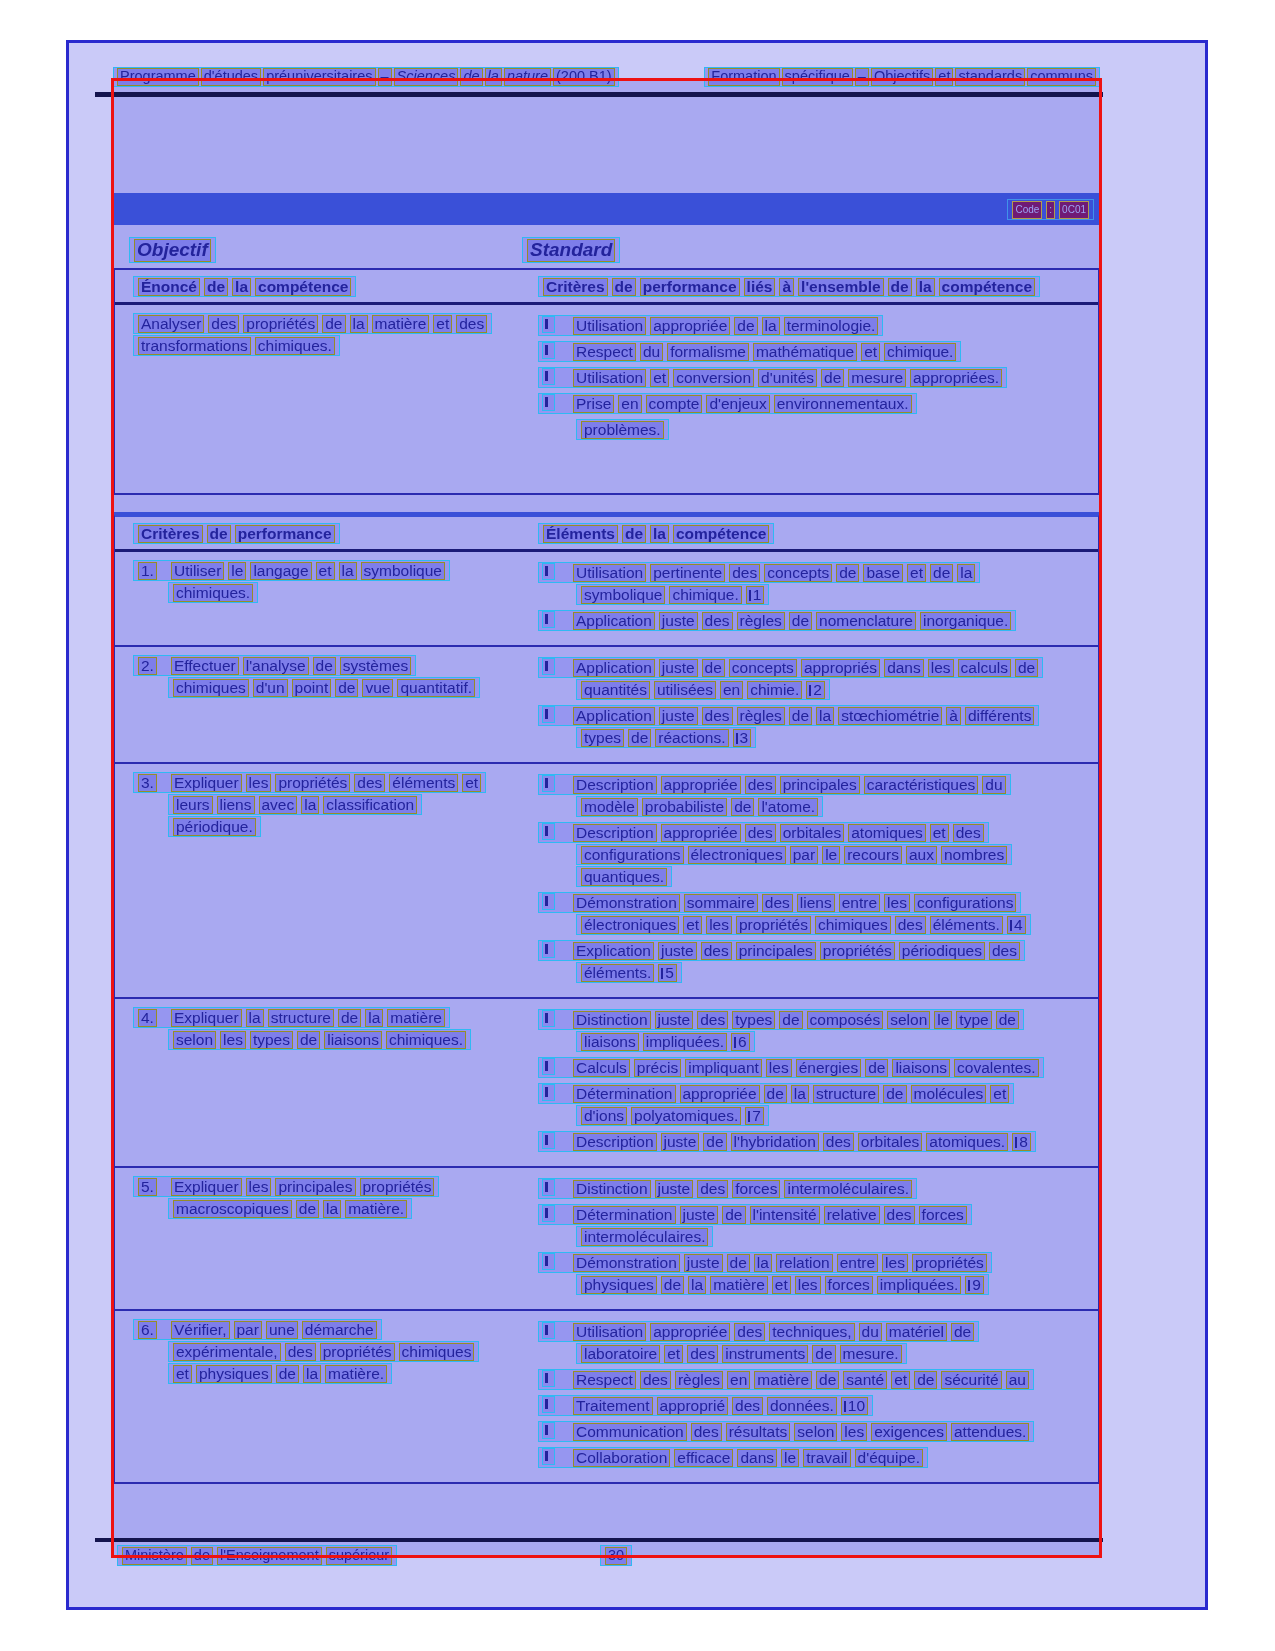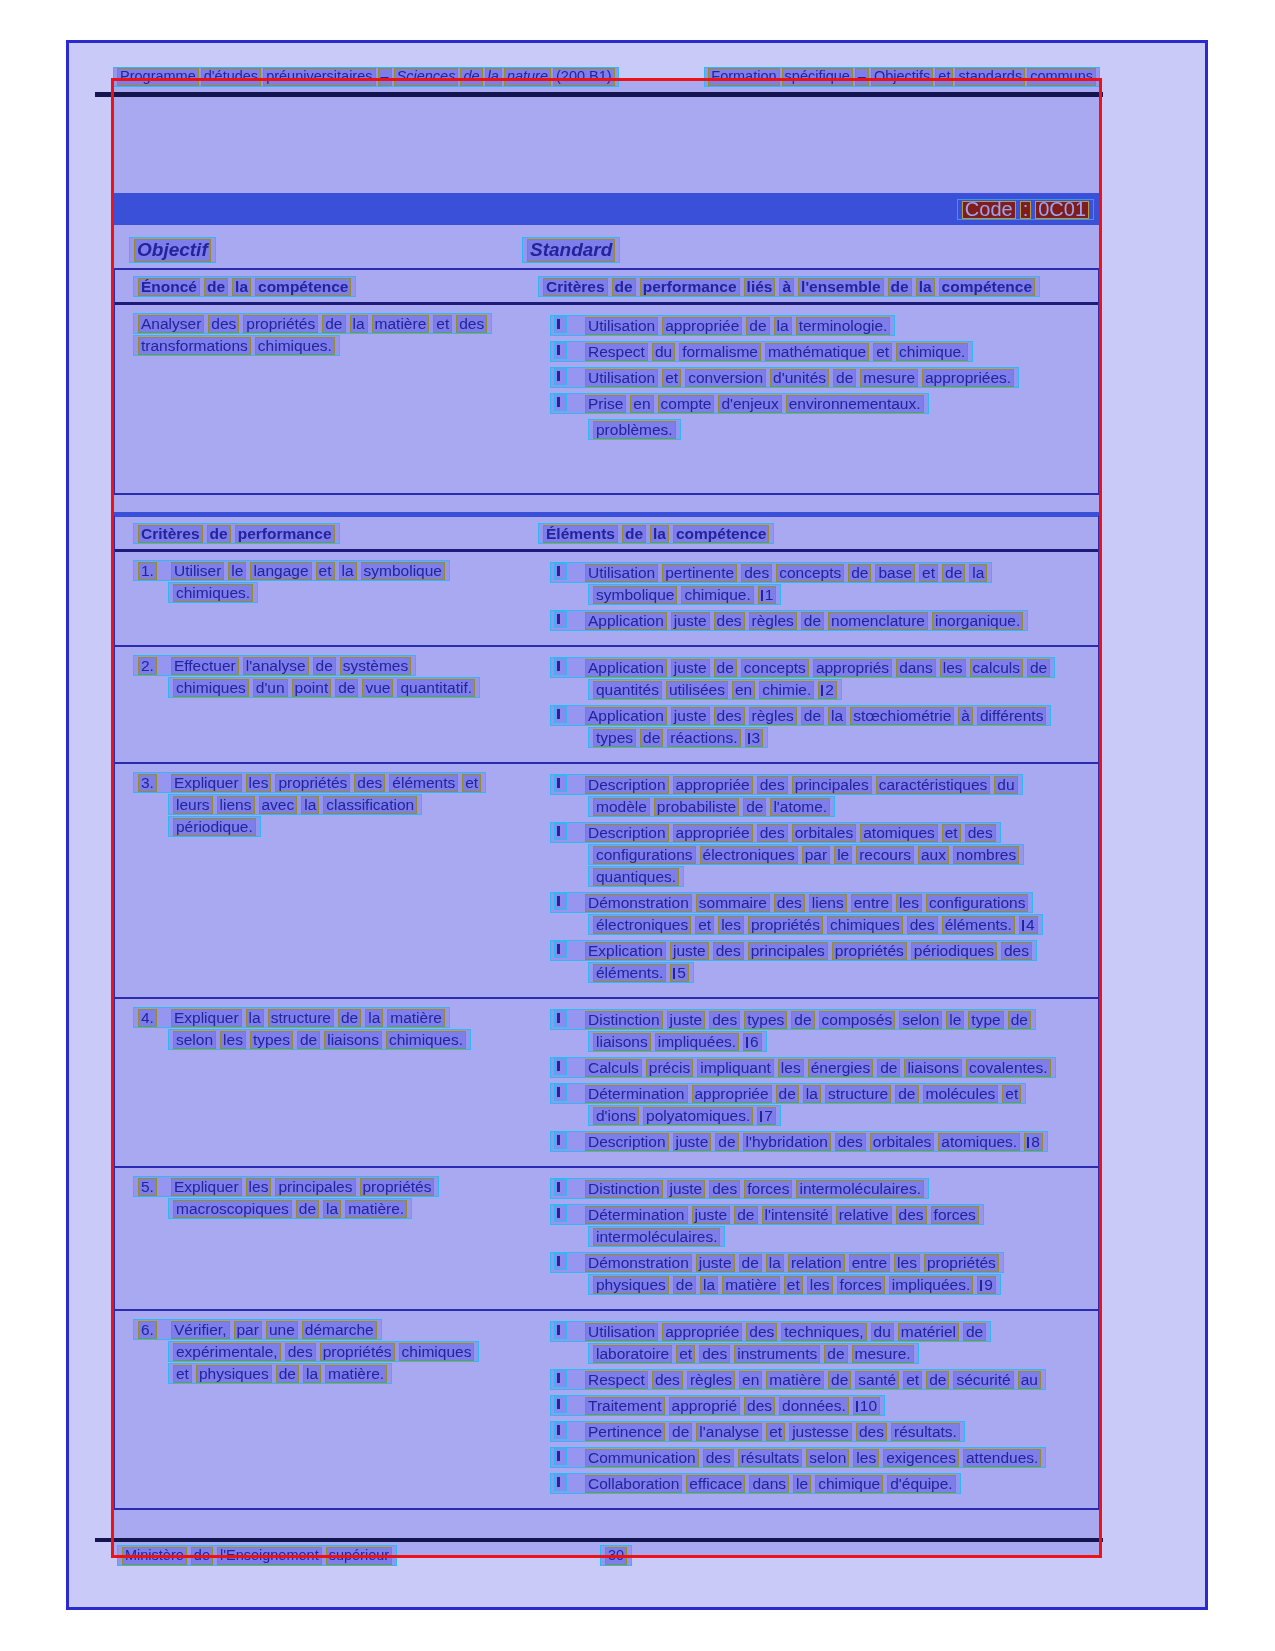--- a/index.html
+++ b/index.html
@@ -9,31 +9,31 @@
   .frame{left:66px;top:40px;width:1142px;height:1570px;background:var(--framebg,#cacaf8);border:3px solid #2a2ace;box-sizing:border-box;}
   .pagebg{left:113px;top:80px;width:987px;height:1477px;background:var(--pagebg,#a9a9f1);}
   .redbox{left:111px;top:78px;width:991px;height:1480px;border:3px solid var(--red,#ee1212);box-sizing:border-box;pointer-events:none;z-index:40;}
   .rule{background:var(--rule,#14144e);z-index:5;}
   .rule.top{left:95px;top:92px;width:1008px;height:5px;}
   .rule.bottom{left:95px;top:1538px;width:1008px;height:4px;}
   .hdr{left:113px;top:66px;width:987px;display:flex;justify-content:space-between;font-size:14.5px;z-index:6;}
   .hdr .word{margin:0 1px;font-size:14.5px;}
   .band{left:113px;top:193px;width:987px;height:32px;background:var(--band,#3a50d8);display:flex;justify-content:flex-end;align-items:center;padding-right:6px;box-sizing:border-box;z-index:6;}
   .band .line{background:transparent;border-color:rgba(70,200,250,.55);}
-  .band .word{background:#7f1d1d;color:#9ba4f3;border-color:rgba(190,180,70,.85);font-size:20px;}
+  .band .word{background:#701a75;color:#9ba4f3;border-color:rgba(190,180,70,.85);font-size:10px;}
   .titles{left:113px;top:236px;width:987px;height:28px;z-index:6;}
   .titles .line{position:absolute;height:25px;}
   .titles .line.obj{left:16px;}
   .titles .line.std{left:409px;}
   .titles .word{font-size:19px;font-weight:bold;font-style:italic;height:21px;line-height:20px;}
   .tbl{left:113px;width:987px;border:2px solid var(--tb,#2b2bb0);box-sizing:border-box;z-index:6;}
   .tbl.t1{top:268px;min-height:227px;}
   .tbl.t2{top:512px;border-top:5px solid var(--band,#3a50d8);}
   .thead{display:grid;grid-template-columns:405px 1fr;padding:5px 0 4px;border-bottom:3px solid #1b1b78;}
-  .trow{display:grid;grid-template-columns:405px 1fr;padding:7px 0 9px;gap:12px;}
+  .trow{display:grid;grid-template-columns:405px 1fr;padding:7px 0 9px;}
   .trow + .trow{border-top:2px solid var(--tb,#2b2bb0);}
   .cell{padding:0 18px;min-width:0;}
   .line{display:table;background:var(--linebg,#9696f0);border:1px solid var(--cyan,#2fb9f3);margin:1px 0;height:20px;white-space:nowrap;padding:0 2px;box-sizing:border-box;}
   .word{display:inline-block;background:var(--wordbg,#7e7eea);border:1px solid var(--wob,rgba(150,140,40,.85));padding:0 2px;margin:1px 2px 0;font-size:15.5px;color:var(--txt,#23239c);height:16px;line-height:15px;vertical-align:top;}
   .word.it{font-style:italic;}
   .bold .word{font-weight:bold;}
   .cont{margin-left:38px;}
   .contnum{margin-left:35px;}
   .num{margin-right:12px;}
   .bullet{margin:3px 0 5px;}
@@ -643,49 +643,37 @@
                 <span class="word">Traitement</span>
                 <span class="word">approprié</span>
                 <span class="word">des</span>
                 <span class="word">données.</span>
                 <span class="word note"><i class="nbar"></i>10</span>
               </div>
             </div>
             <div class="bullet">
               <div class="line">
                 <span class="bglyph"></span>
-                <span class="word">Pertinence</span>
-                <span class="word">de</span>
-                <span class="word">l'analyse</span>
-                <span class="word">et</span>
-                <span class="word">justesse</span>
-                <span class="word">des</span>
-                <span class="word">résultats.</span>
-              </div>
-            </div>
-            <div class="bullet">
-              <div class="line">
-                <span class="bglyph"></span>
                 <span class="word">Communication</span>
                 <span class="word">des</span>
                 <span class="word">résultats</span>
                 <span class="word">selon</span>
                 <span class="word">les</span>
                 <span class="word">exigences</span>
                 <span class="word">attendues.</span>
               </div>
             </div>
             <div class="bullet">
               <div class="line">
                 <span class="bglyph"></span>
                 <span class="word">Collaboration</span>
                 <span class="word">efficace</span>
                 <span class="word">dans</span>
                 <span class="word">le</span>
-                <span class="word">chimique</span>
+                <span class="word">travail</span>
                 <span class="word">d'équipe.</span>
               </div>
             </div>
           </div>
         </div>
       </div>
   </div>
 
   <div class="abs rule bottom"></div>
   <div class="abs footer">

